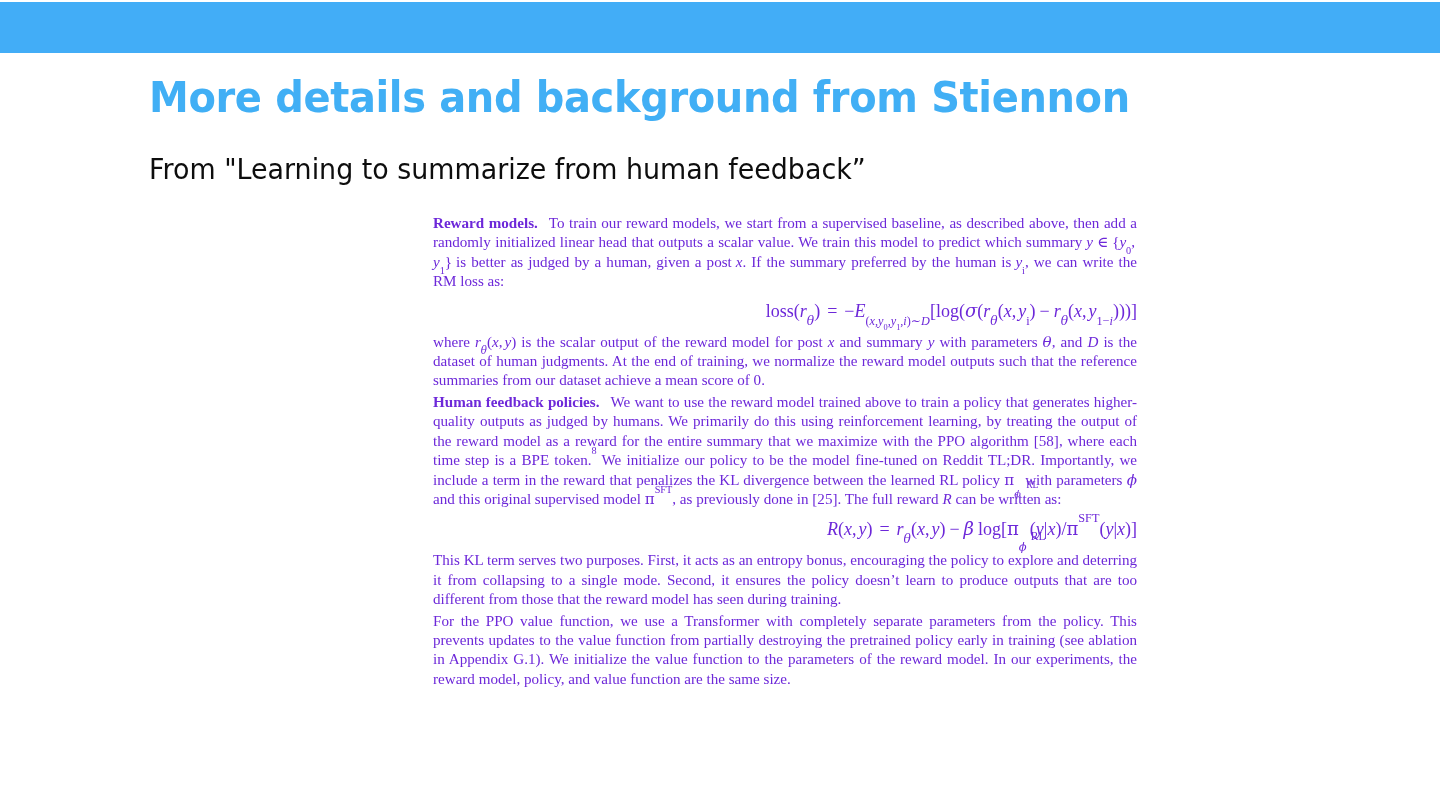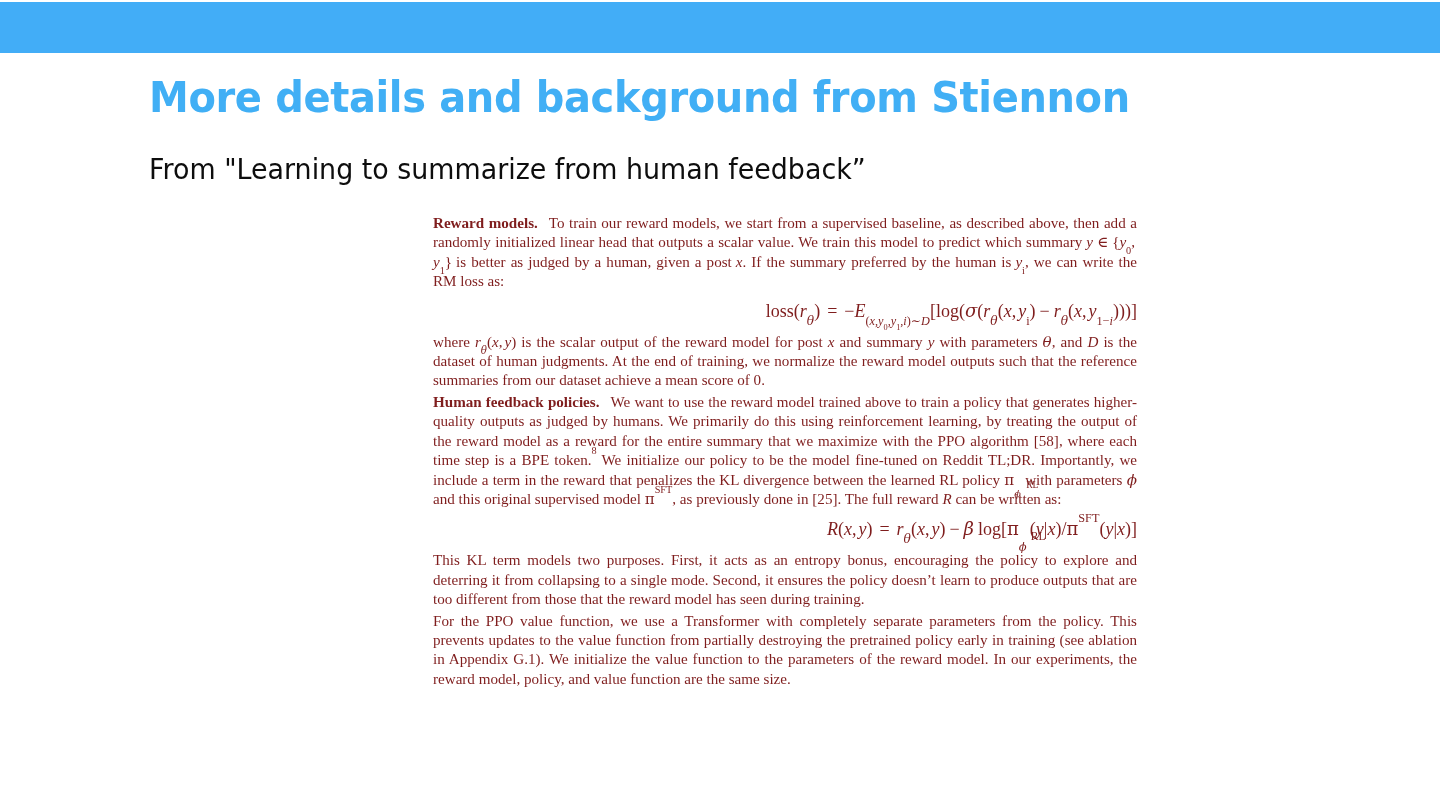--- a/index.html
+++ b/index.html
@@ -64,21 +64,21 @@
 
   
   .paper {
     position: absolute;
     left: 433px;
     top: 214px;
     width: 704px;
     font-family: "Liberation Serif", "DejaVu Serif", serif;
     font-size: 15.1px;
     line-height: 19.4px;
-    color: #7f1d1d;
+    color: #6d28d9;
     text-align: justify;
     text-justify: inter-word;
     -webkit-font-smoothing: antialiased;
   }
   .paper p {
     margin: 0;
     text-align: justify;
   }
   .paper p.gap-lg { margin-top: 2px; }
   .paper p.gap-sm { margin-top: 10px; }
@@ -155,18 +155,18 @@
     </div>
 
     <p class="gap-sm"><span>where <span class="mi">r</span><sub class="mgrk">θ</sub>(<span class="mi">x</span>,<span class="sp-thin"></span><span class="mi">y</span>) is the scalar output of the reward model for post <span class="mi">x</span> and summary <span class="mi">y</span> with parameters <span class="mgrk">θ</span>, and <span class="mi">D</span> is the dataset of human judgments. At the end of training, we normalize the reward model outputs such that the reference summaries from our dataset achieve a mean score of 0.</span></p>
 
     <p class="gap-lg"><span class="runin">Human feedback policies.</span><span class="runin-space"></span><span>We want to use the reward model trained above to train a policy that generates higher-quality outputs as judged by humans. We primarily do this using reinforcement learning, by treating the output of the reward model as a reward for the entire summary that we maximize with the PPO algorithm [58], where each time step is a BPE token.<sup>8</sup> We initialize our policy to be the model fine-tuned on Reddit TL;DR. Importantly, we include a term in the reward that penalizes the KL divergence between the learned RL policy <span class="mgrk-up">π</span><span class="subsup"><span class="s-up">RL</span><span class="s-dn mgrk">ϕ</span></span><span class="sp-wide"></span><span class="sp-med"></span>with parameters <span class="mgrk">ϕ</span> and this original supervised model <span class="mgrk-up">π</span><sup>SFT</sup>, as previously done in [25]. The full reward <span class="mi">R</span> can be written as:</span></p>
 
     <div class="eq eq-2">
       <span class="mi">R</span>(<span class="mi">x</span>,<span class="sp-thin"></span><span class="mi">y</span>)<span class="sp-wide"></span>=<span class="sp-wide"></span><span class="mi">r</span><sub class="mgrk">θ</sub>(<span class="mi">x</span>,<span class="sp-thin"></span><span class="mi">y</span>)<span class="sp-med"></span>−<span class="sp-med"></span><span class="mgrk">β</span><span class="sp-med"></span><span class="mup">log</span>[<span class="mgrk-up">π</span><span class="subsup"><span class="s-up">RL</span><span class="s-dn mgrk">ϕ</span></span><span class="sp-wide"></span><span class="sp-med"></span>(<span class="mi">y</span>|<span class="mi">x</span>)/<span class="mgrk-up">π</span><sup>SFT</sup>(<span class="mi">y</span>|<span class="mi">x</span>)]
     </div>
 
-    <p class="gap-sm">This KL term models two purposes. First, it acts as an entropy bonus, encouraging the policy to explore and deterring it from collapsing to a single mode. Second, it ensures the policy doesn’t learn to produce outputs that are too different from those that the reward model has seen during training.</p>
+    <p class="gap-sm">This KL term serves two purposes. First, it acts as an entropy bonus, encouraging the policy to explore and deterring it from collapsing to a single mode. Second, it ensures the policy doesn’t learn to produce outputs that are too different from those that the reward model has seen during training.</p>
 
     <p class="gap-lg">For the PPO value function, we use a Transformer with completely separate parameters from the policy. This prevents updates to the value function from partially destroying the pretrained policy early in training (see ablation in Appendix G.1). We initialize the value function to the parameters of the reward model. In our experiments, the reward model, policy, and value function are the same size.</p>
 
   </div>
 </div>
 
 </body></html>

